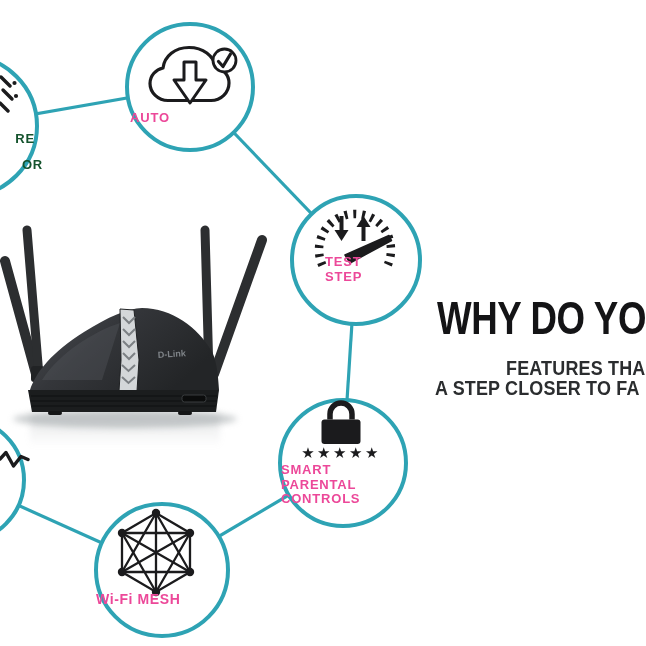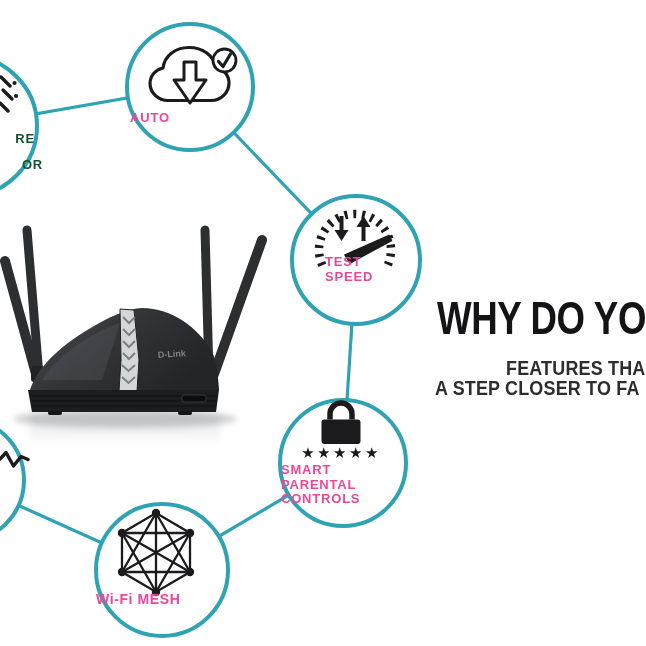--- a/index.html
+++ b/index.html
@@ -177,21 +177,21 @@
 
   <div class="partial-label" style="left:0;top:132px;width:35px;">RE</div>
   <div class="partial-label" style="left:0;top:158px;width:43px;">OR</div>
 
   <div class="badge-label" style="left:130px;top:111px;width:120px;">
     <span>AUTO</span>
   </div>
 
   <div class="badge-label" style="left:284px;top:255px;width:139px;margin-left:41px;">
     <span>TEST</span>
-    <span>SPEED</span>
+    <span>STEP</span>
   </div>
 
   <div class="stars-row">★★★★★</div>
   <div class="badge-label mesh-label" style="left:96px;top:592px;width:120px;">
     <span>Wi-Fi MESH</span>
   </div>
 
   <div class="badge-label" style="left:281px;top:463px;width:120px;">
     <span>SMART</span>
     <span>PARENTAL</span>

